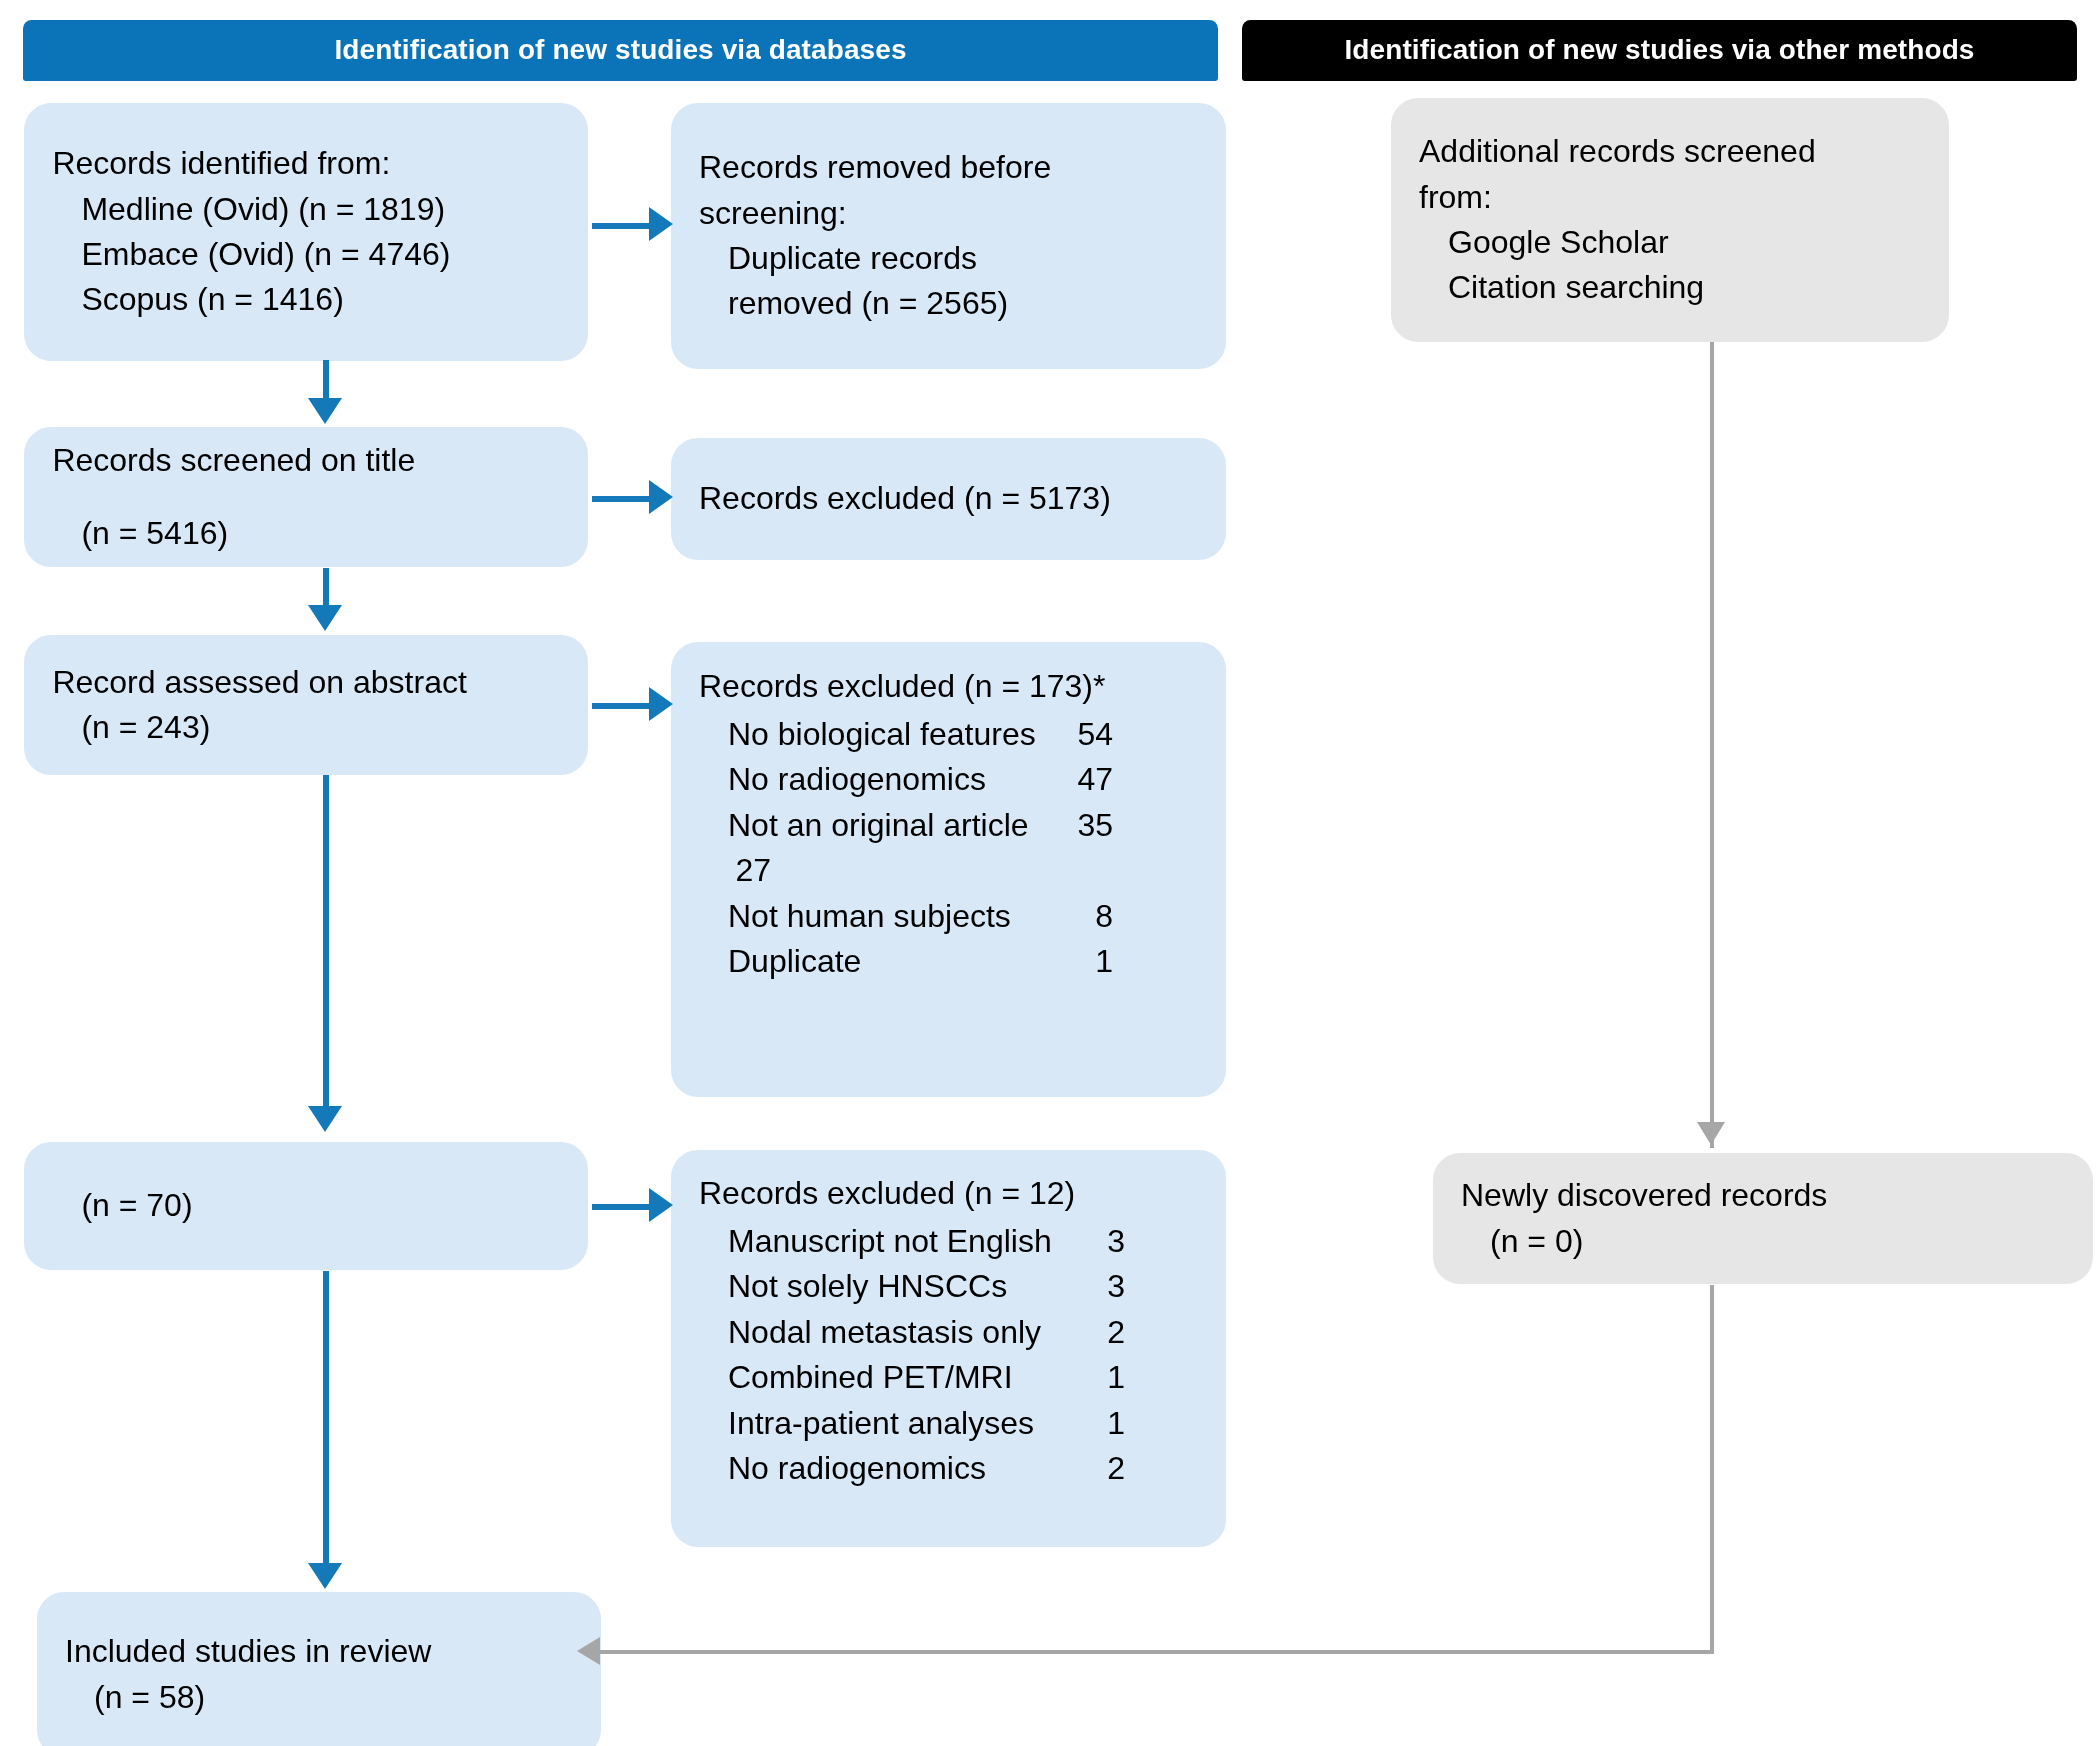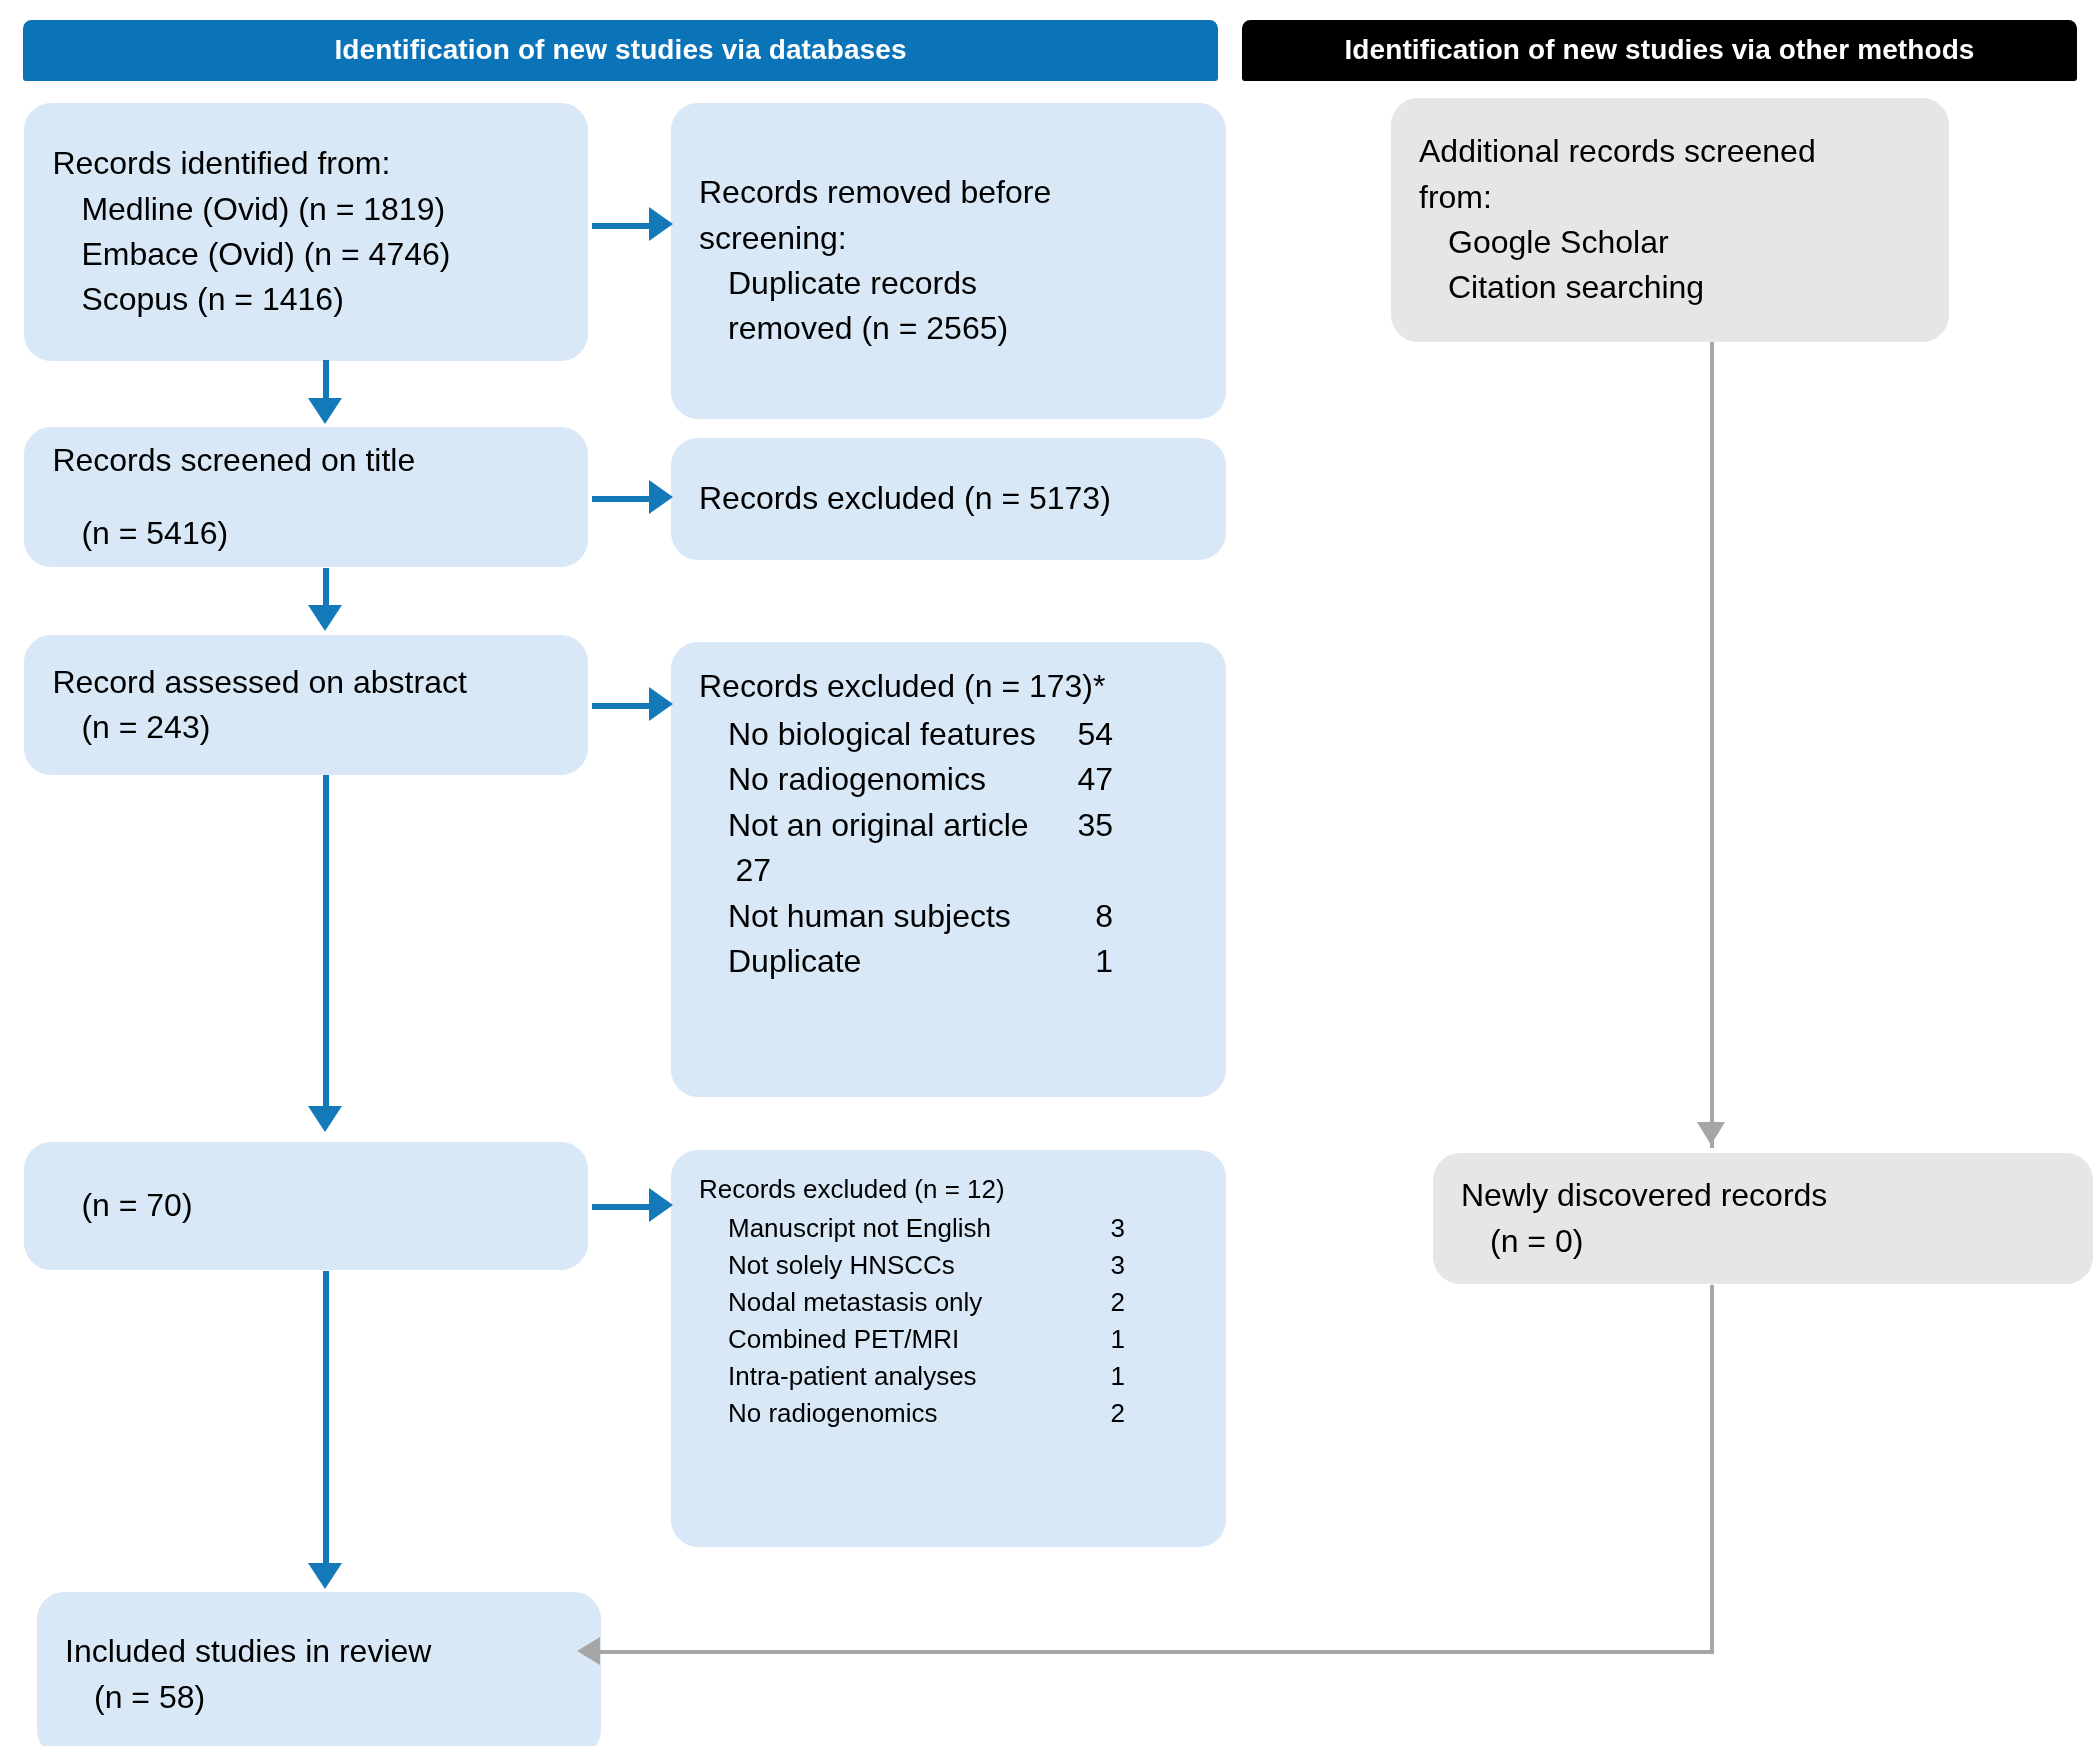--- a/index.html
+++ b/index.html
@@ -66,21 +66,21 @@
 
   <div class="hdr hdr-gray" style="left:1242px;top:19.5px;width:835px;height:61px;font-size:28px;">Identification of new studies via other methods</div>
 
   <div class="box box-blue" style="left:24.4px;top:103px;width:564px;height:258px;font-size:32px;">
     <div class="ln">Records identified from:</div>
     <div class="ln ind">Medline (Ovid) (n = 1819)</div>
     <div class="ln ind">Embace (Ovid) (n = 4746)</div>
     <div class="ln ind">Scopus (n = 1416)</div>
   </div>
 
-  <div class="box box-blue" style="left:671px;top:103px;width:555px;height:316px;font-size:32px;">
+  <div class="box box-blue" style="left:671px;top:103px;width:555px;height:266px;font-size:32px;">
     <div class="ln">Records removed before</div>
     <div class="ln">screening:</div>
     <div class="ln ind">Duplicate records</div>
     <div class="ln ind">removed (n = 2565)</div>
   </div>
 
   <div class="hline" style="left:592px;top:223px;width:61px;height:5.5px;background:#1479b8;"></div>
   <div class="tri-right" style="left:649px;top:207px;border-top:17px solid transparent;border-bottom:17px solid transparent;border-left:24.4px solid #1479b8;"></div>
 
   <div class="vline" style="left:323px;top:360px;width:5.5px;height:55px;background:#1479b8;"></div>
@@ -138,21 +138,21 @@
   <div class="hline" style="left:592px;top:703px;width:61px;height:5.5px;background:#1479b8;"></div>
   <div class="tri-right" style="left:649px;top:687px;border-top:17px solid transparent;border-bottom:17px solid transparent;border-left:24.4px solid #1479b8;"></div>
 
   <div class="vline" style="left:323px;top:775px;width:5.5px;height:348px;background:#1479b8;"></div>
   <div class="tri-down" style="left:308px;top:1106px;border-left:17px solid transparent;border-right:17px solid transparent;border-top:26px solid #1479b8;"></div>
 
   <div class="box box-blue" style="left:24.4px;top:1142px;width:564px;height:128px;font-size:32px;">
     <div class="ln ind">(n = 70)</div>
   </div>
 
-  <div class="box box-blue" style="left:671px;top:1150px;width:555px;height:397px;font-size:26px;padding-top:21px;padding-bottom:21px;justify-content:flex-start;">
+  <div class="box box-blue" style="left:671px;top:1150px;width:555px;height:397px;font-size:32px;padding-top:21px;padding-bottom:21px;justify-content:flex-start;">
     <div class="ln">Records excluded (n = 12)</div>
     <div class="rows">
       <div class="row">
         <span class="rlab" style="width:360px;">Manuscript not English</span>
         <span class="rnum" style="width:37px;">3</span>
       </div>
       <div class="row">
         <span class="rlab" style="width:360px;">Not solely HNSCCs</span>
         <span class="rnum" style="width:37px;">3</span>
       </div>

